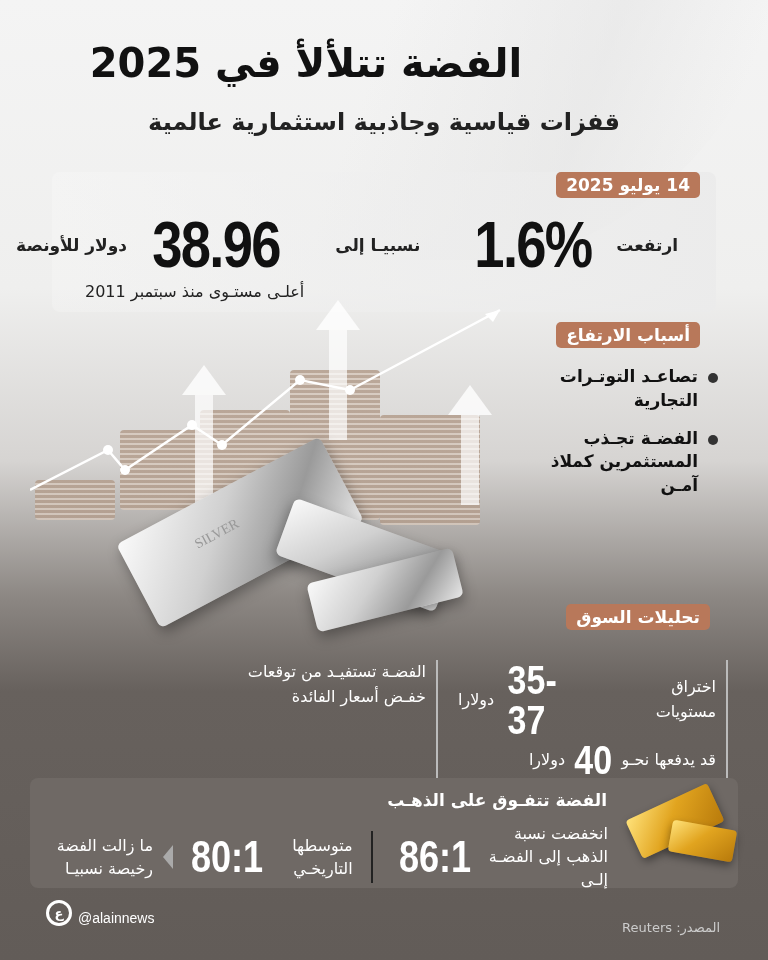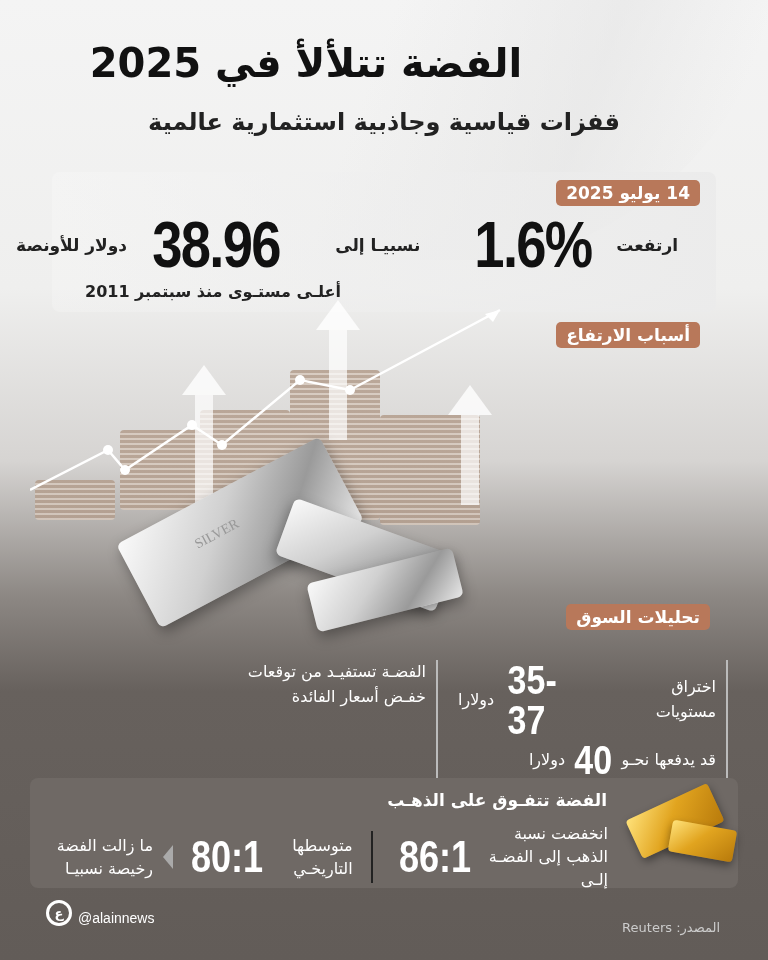--- a/index.html
+++ b/index.html
@@ -28,32 +28,32 @@
   }
   .hero-card {
     position: absolute; top: 172px; left: 52px; width: 664px; height: 140px;
     background: linear-gradient(90deg, rgba(255,255,255,0.2), rgba(235,235,235,0.9));
     border-radius: 8px;
   }
   .badge {
     position: absolute; background: #b8785a; color: #fff; font-weight: bold;
     border-radius: 5px; padding: 3px 10px; font-size: 17px;
   }
-  .date-badge { top: 180px; right: 68px; }
+  .date-badge { top: 172px; right: 68px; }
   .hero-row {
     position: absolute; top: 208px; right: 90px; display: flex; align-items: center; gap: 14px;
     direction: rtl;
   }
   .hero-small { font-size: 17px; font-weight: bold; color: #222; }
   .hero-big {
     font-family: "Liberation Sans", sans-serif; font-weight: bold; font-size: 64px;
     letter-spacing: -2px; color: #111; transform: scaleX(0.85); direction: ltr;
   }
   .hero-sub {
-    position: absolute; top: 282px; left: 85px; font-size: 16px; font-weight: bold; color: #222;
+    position: absolute; top: 282px; left: 85px; font-size: 16px; font-weight: normal; color: #222;
   }
   .visual {
     position: absolute; top: 300px; left: 30px; width: 500px; height: 340px;
   }
   .coin-stack { position: absolute; background: repeating-linear-gradient(180deg, #b39d8c 0px, #b39d8c 3px, #d6c8bc 3px, #d6c8bc 5px); border-radius: 4px; opacity: 0.85; }
   .arrow-up { position: absolute; width: 0; height: 0; border-left: 22px solid transparent; border-right: 22px solid transparent; border-bottom: 30px solid rgba(255,255,255,0.8); }
   .arrow-shaft { position: absolute; background: rgba(255,255,255,0.7); width: 18px; }
   .silver-bar { position: absolute; background: linear-gradient(135deg, #fafafa 0%, #d0d0d0 40%, #9a9a9a 70%, #e8e8e8 100%); border-radius: 6px; box-shadow: 0 6px 14px rgba(0,0,0,0.35); }
   .reasons-badge { top: 322px; right: 68px; }
   .reason-list { position: absolute; top: 365px; right: 50px; width: 200px; list-style: none; }
@@ -127,20 +127,22 @@
   </svg>
   <div class="silver-bar" style="left:95px;top:185px;width:230px;height:95px;transform:rotate(-28deg);">
     <span style="position:absolute;left:70px;top:30px;font-family:'Liberation Serif',serif;color:#999;font-size:14px;direction:ltr;">SILVER</span>
   </div>
   <div class="silver-bar" style="left:250px;top:225px;width:170px;height:60px;transform:rotate(20deg);"></div>
   <div class="silver-bar" style="left:280px;top:265px;width:150px;height:50px;transform:rotate(-14deg);"></div>
 </div>
 
 <div class="badge reasons-badge">أسباب الارتفاع</div>
 <ul class="reason-list">
+  <li><span class="dot"></span><span>تصاعـد التوتـرات التجارية</span></li>
+  <li><span class="dot"></span><span>الفضـة تجـذب المستثمرين كملاذ آمـن</span></li>
 </ul>
 
 <div class="badge market-badge">تحليلات السوق</div>
 <div class="market-row">
   <div class="market-col c1">
     <div class="m-line">
       <span>اختراق مستويات</span>
       <span class="m-num">35-37</span>
       <span>دولارا</span>
     </div>

